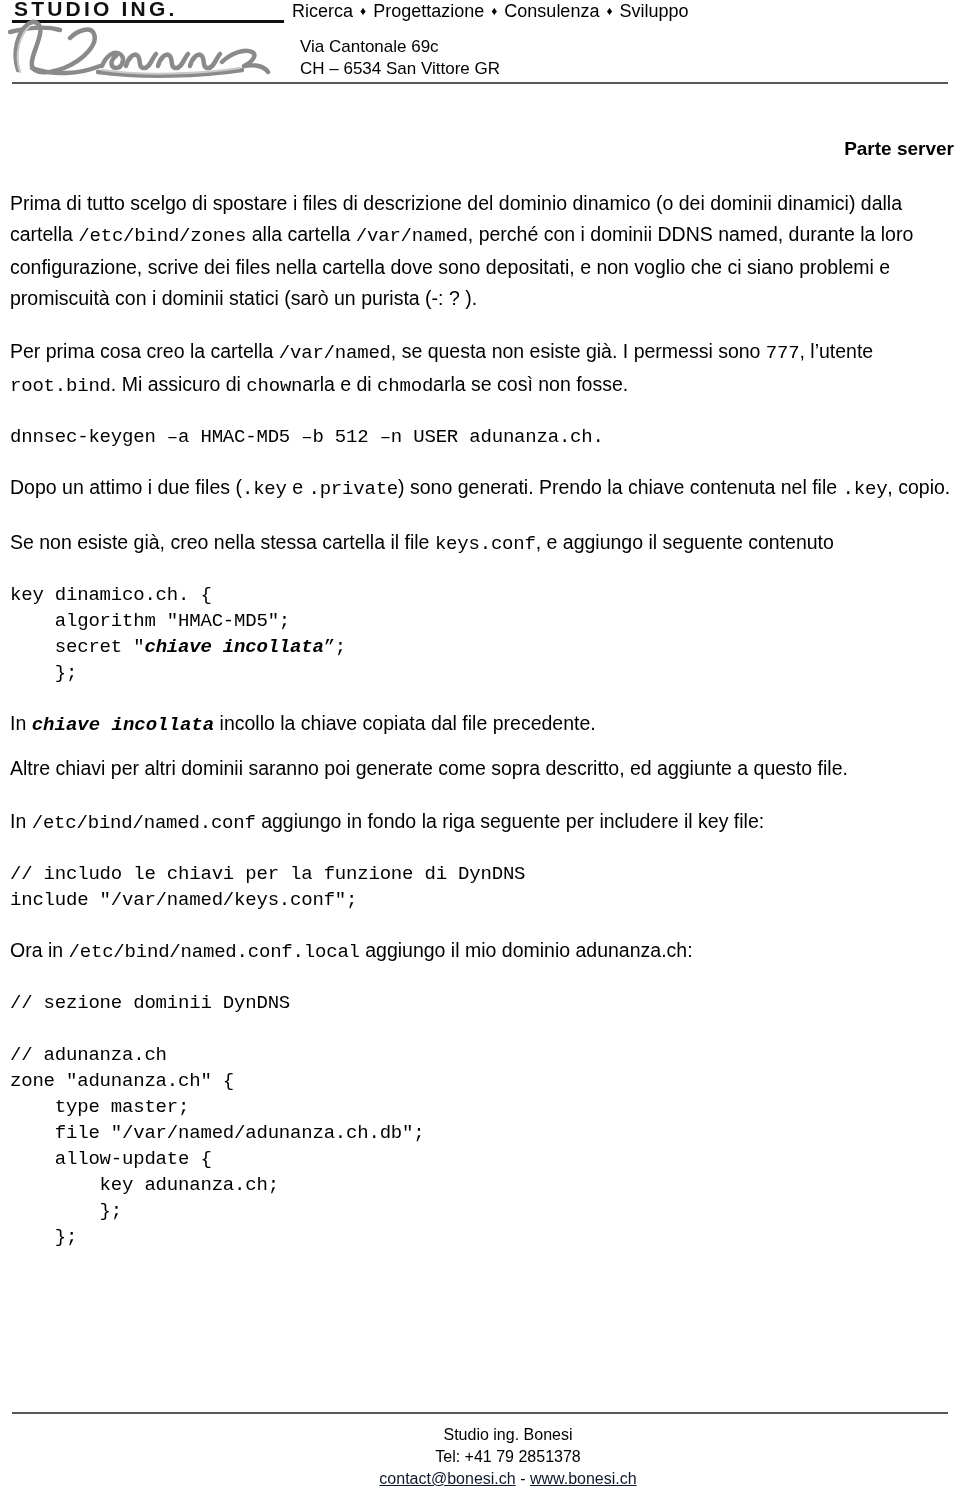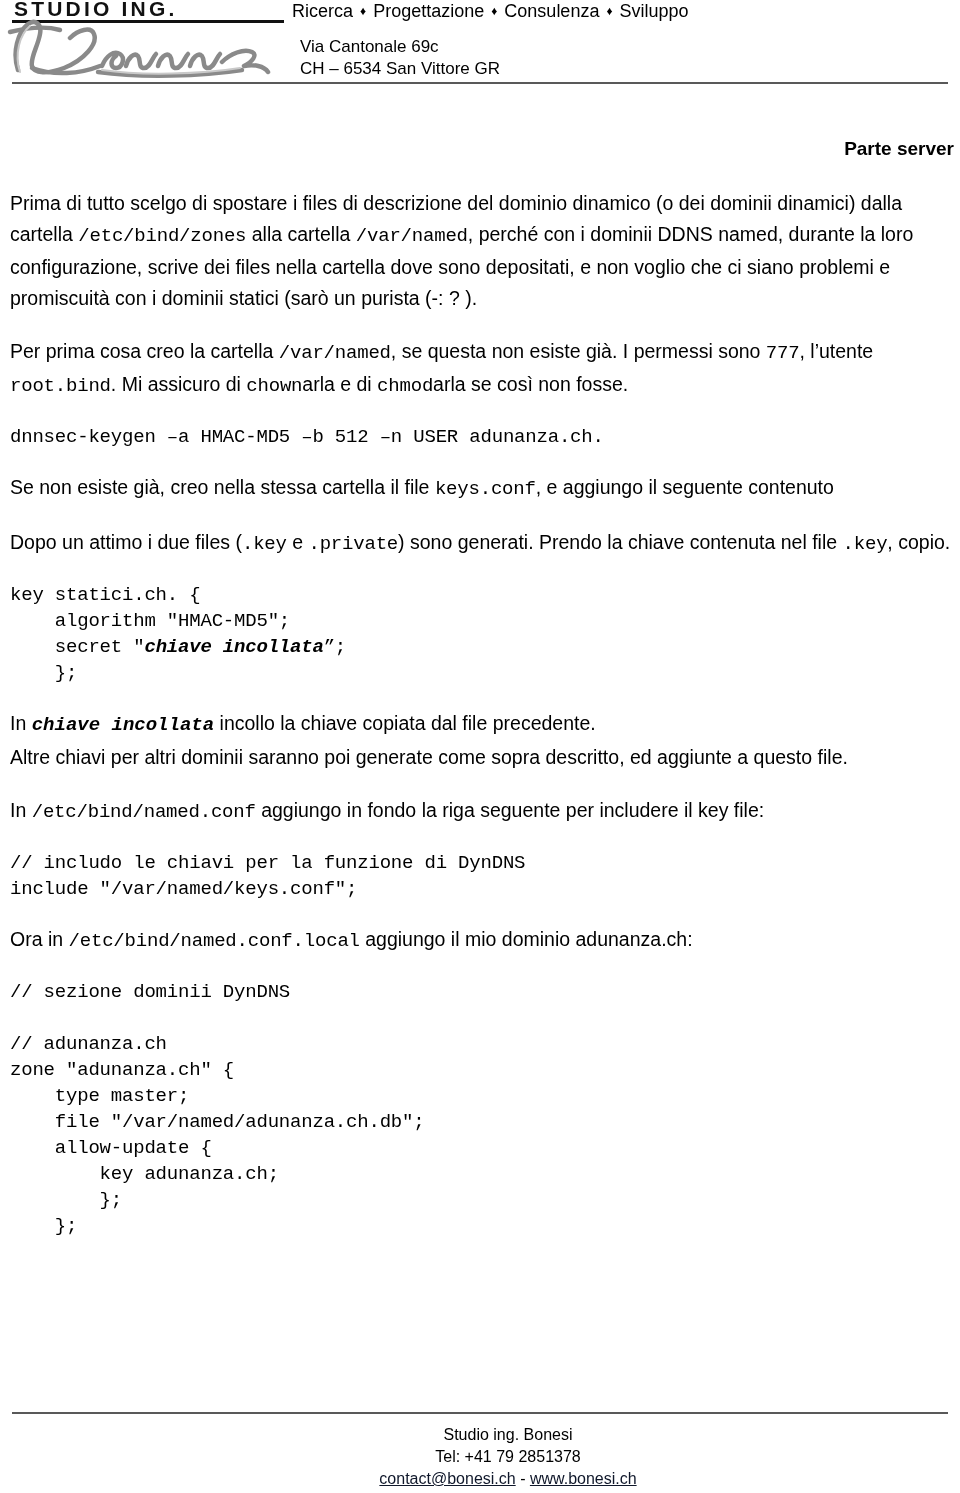--- a/index.html
+++ b/index.html
@@ -101,21 +101,21 @@
   .h-sec {
     font-size: 19px;
     font-weight: bold;
     line-height: 26px;
     margin: 0 0 26px 0;
     text-align: right;
   }
   p.para {
     font-size: 19.5px;
     line-height: 31px;
-    margin: 1px 0 22px 0;
+    margin: 12px 0 22px 0;
     text-align: left;
   }
   p.tight { margin-bottom: 0; }
   .mono {
     font-family: "Liberation Mono", "DejaVu Sans Mono", monospace;
     font-size: 19px;
     letter-spacing: -0.2px;
   }
   .mono-bi {
     font-family: "Liberation Mono", "DejaVu Sans Mono", monospace;
@@ -213,25 +213,25 @@
 
     <div class="h-sec">Parte server</div>
 
     <p class="para"><span>Prima di tutto scelgo di spostare i files di descrizione del dominio dinamico (o dei dominii dinamici) dalla cartella </span><span class="mono">/etc/bind/zones</span><span> alla cartella </span><span class="mono">/var/named</span><span>, perché con i dominii DDNS named, durante la loro configurazione, scrive dei files nella cartella dove sono depositati, e non voglio che ci siano problemi e promiscuità con i dominii statici (sarò un purista (-: ? ).</span></p>
 
     <p class="para"><span>Per prima cosa creo la cartella </span><span class="mono">/var/named</span><span>, se questa non esiste già. I permessi sono </span><span class="mono">777</span><span>, l’utente </span><span class="mono">root.bind</span><span>. Mi assicuro di </span><span class="mono">chown</span><span>arla e di </span><span class="mono">chmod</span><span>arla se così non fosse.</span></p>
 
 
     <pre class="code">dnnsec-keygen –a HMAC-MD5 –b 512 –n USER adunanza.ch.</pre>
 
+    <p class="para"><span>Dopo un attimo i due files (</span><span class="mono">.key</span><span> e </span><span class="mono">.private</span><span>) sono generati. Prendo la chiave contenuta nel file </span><span class="mono">.key</span><span>, copio.</span></p>
+
     <p class="para"><span>Se non esiste già, creo nella stessa cartella il file </span><span class="mono">keys.conf</span><span>, e aggiungo il seguente contenuto</span></p>
 
-    <p class="para"><span>Dopo un attimo i due files (</span><span class="mono">.key</span><span> e </span><span class="mono">.private</span><span>) sono generati. Prendo la chiave contenuta nel file </span><span class="mono">.key</span><span>, copio.</span></p>
-
-    <pre class="code"><span>key statici.ch. {</span>
+    <pre class="code"><span>key dinamico.ch. {</span>
 <span>    algorithm "HMAC-MD5";</span>
 <span>    secret "</span><span class="code-b">chiave incollata</span><span>”;</span>
 <span>    };</span></pre>
 
     <p class="para tight"><span>In </span><span class="mono-bi">chiave incollata</span><span> incollo la chiave copiata dal file precedente.</span></p>
 
     <p class="para">Altre chiavi per altri dominii saranno poi generate come sopra descritto, ed aggiunte a questo file.</p>
 
     <p class="para"><span>In </span><span class="mono">/etc/bind/named.conf</span><span> aggiungo in fondo la riga seguente per includere il key file:</span></p>
 

